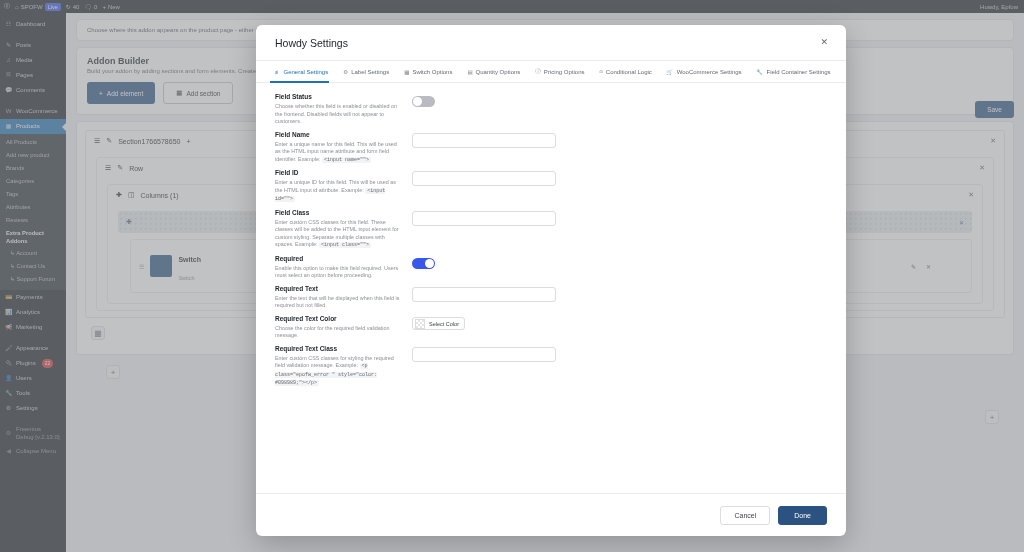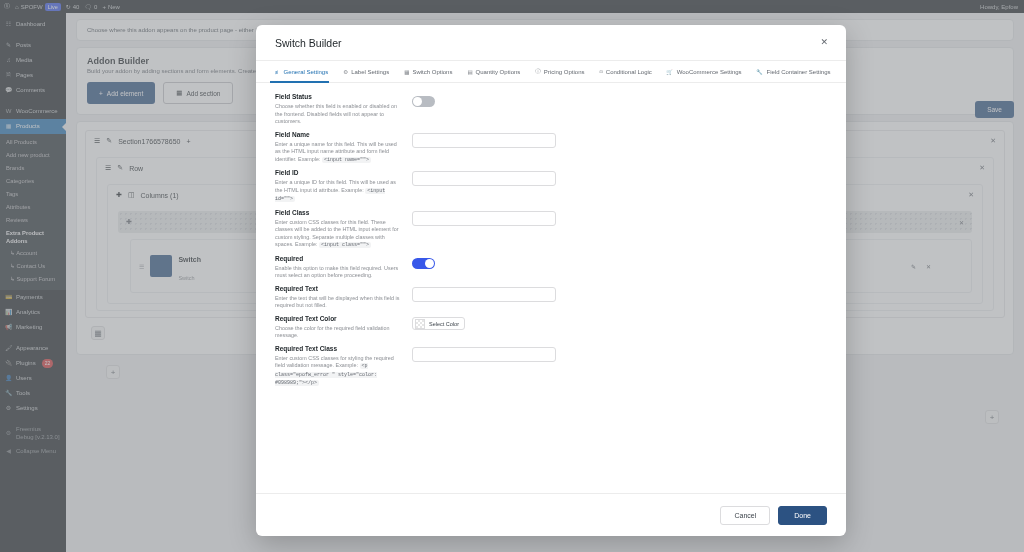--- a/index.html
+++ b/index.html
@@ -385,21 +385,21 @@
     <div class="plus-sq bottom-plus">▦</div>
   </div>
 
   <div class="plus-sq" style="margin:10px 0 0 40px;">+</div>
 </div>
 
 <div class="overlay"></div>
 
 <div class="modal">
   <div class="modal-head">
-    <div class="modal-title">Switch Builder</div>
+    <div class="modal-title">Howdy Settings</div>
     <div class="modal-close">✕</div>
   </div>
 
   <div class="tabs">
     <div class="tab active">
       <span class="t-ico">≢</span>
       <span>General Settings</span>
     </div>
     <div class="tab">
       <span class="t-ico">⚙</span>

